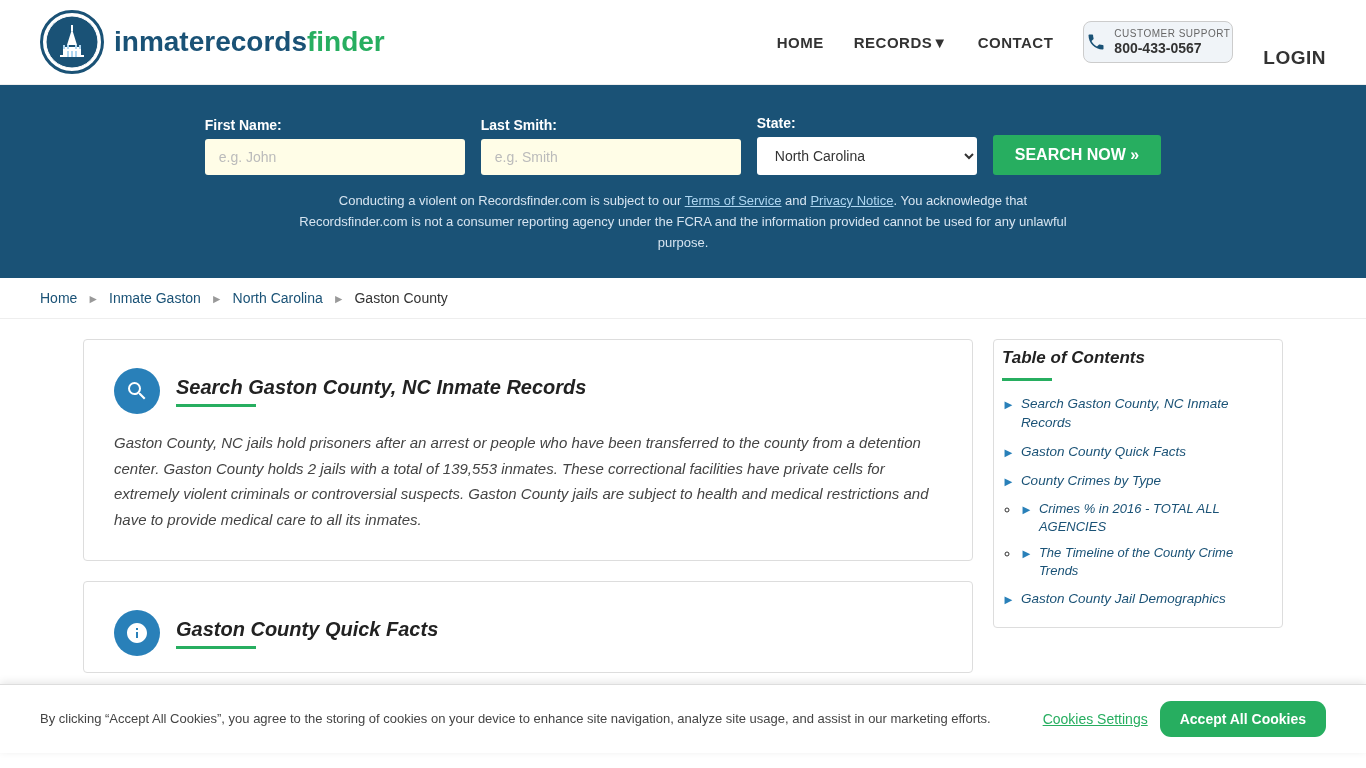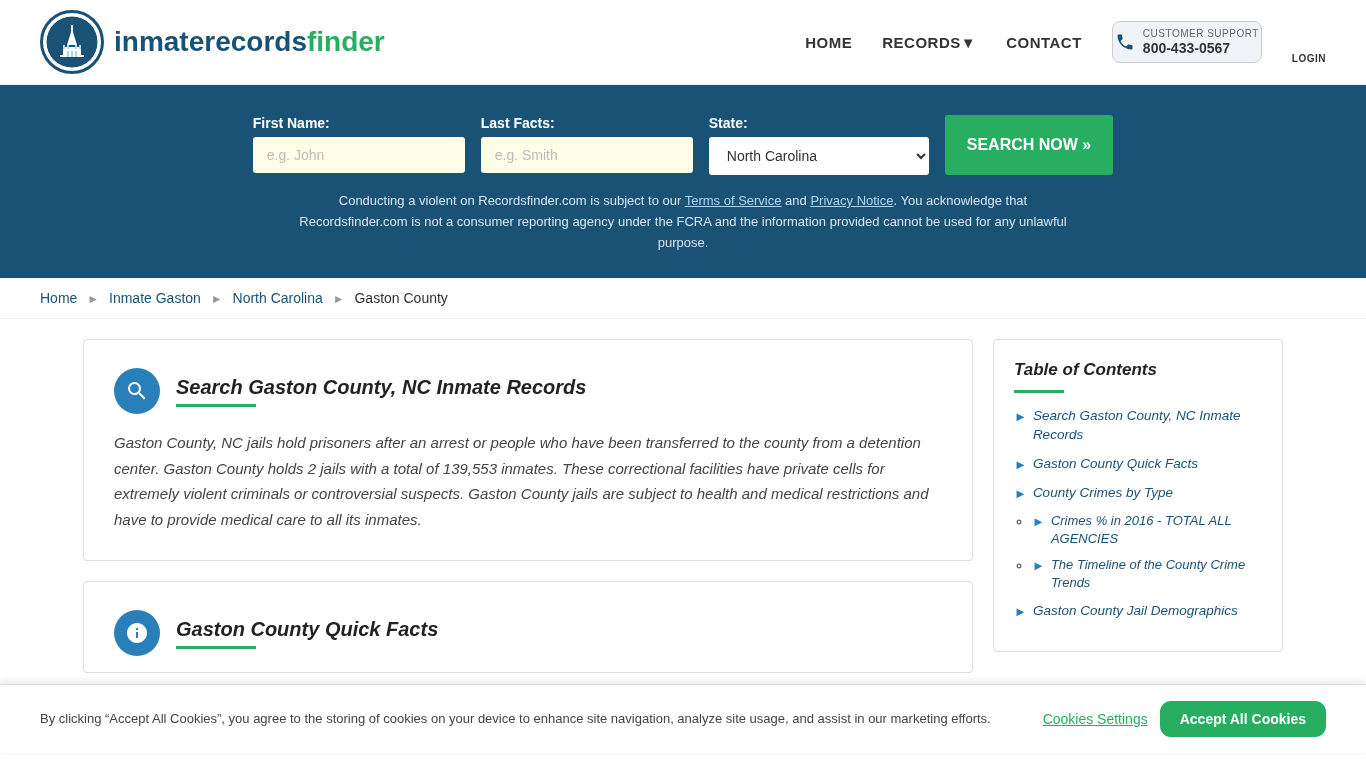--- a/index.html
+++ b/index.html
@@ -90,21 +90,21 @@
       color: #666;
       text-transform: uppercase;
       letter-spacing: 0.5px;
     }
     .support-number {
       font-size: 14px;
       font-weight: 700;
       color: #333;
     }
     .login-btn {
-      font-size: 10px;
+      font-size: 19px;
       font-weight: 700;
       color: #333;
       text-transform: uppercase;
       cursor: pointer;
       margin-top: 32px;
     }
 
     
     .search-hero {
       background: #1a5276;
@@ -112,20 +112,21 @@
       text-align: center;
     }
     .search-hero h1 {
       color: #fff;
       font-size: 26px;
       font-weight: 700;
       margin-bottom: 20px;
     }
     .search-form {
       display: flex;
+      align-items: flex-end;
       justify-content: center;
       gap: 16px;
       margin-bottom: 16px;
     }
     .form-group {
       display: flex;
       flex-direction: column;
       gap: 6px;
       text-align: left;
     }
@@ -134,21 +135,21 @@
       font-size: 14px;
       font-weight: 600;
     }
     .form-group input {
       padding: 10px 14px;
       border: none;
       border-radius: 3px;
       font-size: 14px;
       background: #fffde7;
       color: #0c4a6e;
-      width: 212px;
+      width: 260px;
     }
     .form-group input::placeholder { color: #bbb; }
     .form-group select {
       padding: 10px 14px;
       border: none;
       border-radius: 3px;
       font-size: 14px;
       background: #fff;
       color: #333;
       width: 220px;
@@ -279,21 +280,21 @@
       padding: 28px 30px 0;
       overflow: hidden;
       position: relative;
     }
 
     
     .toc-card {
       background: #fff;
       border: 1px solid #ddd;
       border-radius: 4px;
-      padding: 20px;
+      padding: 8px;
     }
     .toc-title {
       font-size: 17px;
       font-weight: 700;
       color: #222;
       margin-bottom: 10px;
     }
     .toc-divider {
       height: 3px;
       background: #27ae60;
@@ -435,21 +436,21 @@
   </nav>
 </header>
 
 <section class="search-hero">
   <div class="search-form">
     <div class="form-group">
       <label>First Name:</label>
       <input type="text" placeholder="e.g. John" style="">
     </div>
     <div class="form-group">
-      <label>Last Facts:</label>
+      <label>Last Smith:</label>
       <input type="text" placeholder="e.g. Smith" style="">
     </div>
     <div class="form-group">
       <label>State:</label>
       <select>
         <option>North Carolina</option>
         <option>Alabama</option>
         <option>Alaska</option>
         <option>Arizona</option>
         <option>California</option>

